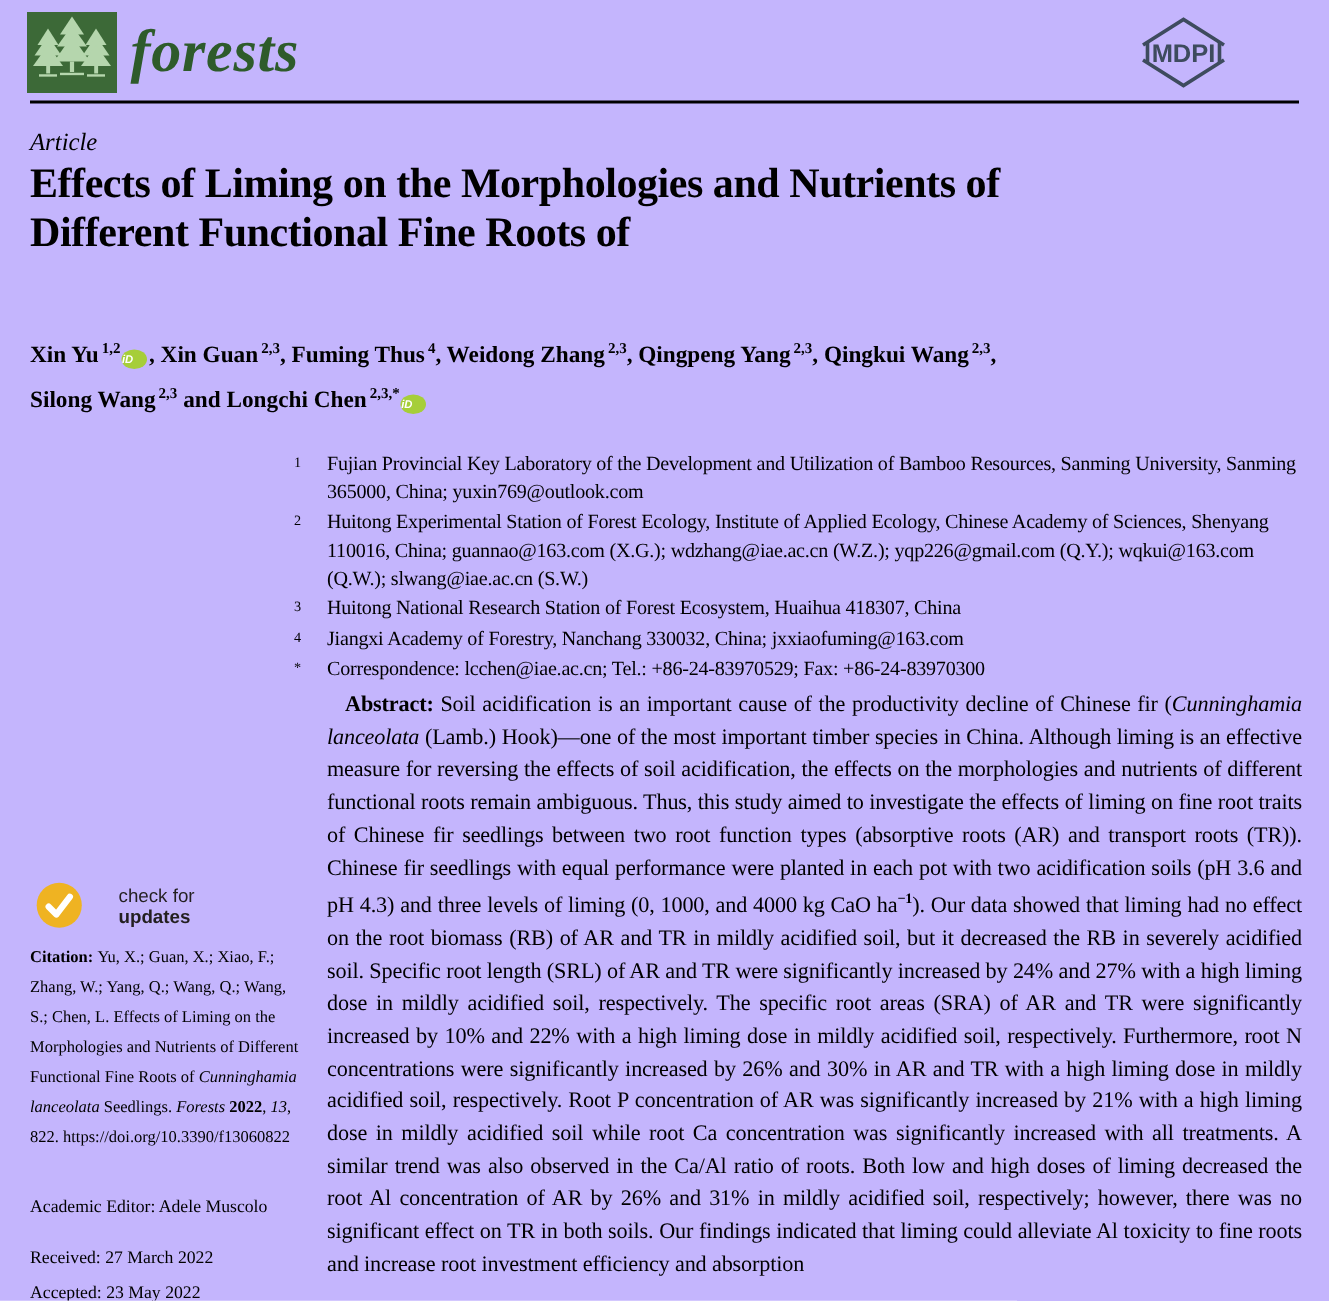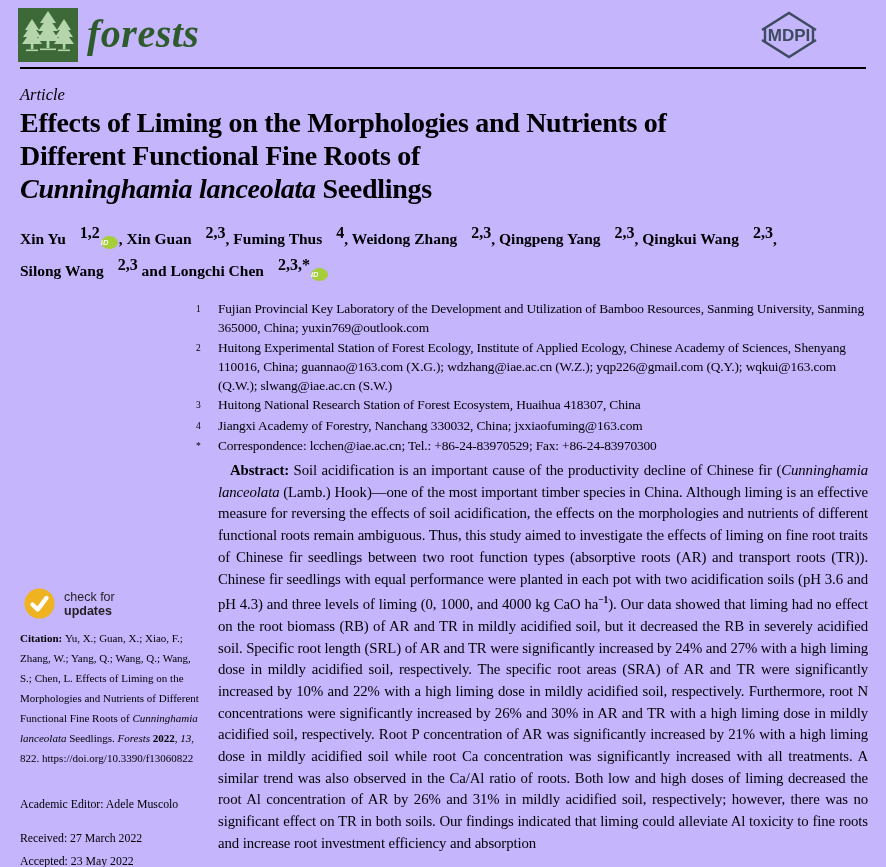--- a/index.html
+++ b/index.html
@@ -18,42 +18,42 @@
   .header-rule { position:absolute; left:20px; top:67px; width:846px; height:2px; background:#000; }
   
   .article-type { position:absolute; left:20px; top:85px; font-size:16.5px; font-style:italic; color:#000; }
   .title {
     position:absolute; left:20px; top:106px; width:820px;
     font-size:28px; font-weight:bold; line-height:33px; letter-spacing:-0.3px; color:#000;
   }
   .title .it { font-style:italic; }
   
   .authors { position:absolute; left:20px; top:220px; width:800px; font-size:15.5px; font-weight:bold; line-height:26px; color:#000; }
-  .authors sup { font-size:16px; margin-left:14px; letter-spacing:0; }
+  .authors sup { font-size:10px; margin-left:2px; letter-spacing:0; }
   .orcid {
     display:inline-block; width:17px; height:13px; border-radius:50%; background:#a6ce39;
     color:#fff; font-family:"Liberation Sans",sans-serif; font-style:italic; font-weight:bold;
     font-size:7.5px; line-height:13px; text-align:left; vertical-align:-1px; margin:0 1px;
   }
   
   .affils { position:absolute; left:196px; top:299px; width:676px; font-size:13.4px; line-height:19.3px; letter-spacing:-0.15px; color:#000; }
   .affil-row { display:flex; }
   .affil-marker { width:22px; flex:0 0 22px; font-size:9.5px; padding-top:1px; text-align:left; }
   .affil-text { flex:1; }
   
   .abstract {
     position:absolute; left:218px; top:460px; width:650px;
     font-size:14.8px; line-height:21.7px; text-align:justify; letter-spacing:-0.1px; color:#000;
   }
   .abstract .b { font-weight:bold;margin-left:12px; }
   .abstract .it { font-style:italic; }
   .abstract sup { font-size:9.5px; font-weight:bold; }
   
   .badge { position:absolute; left:24px; top:588px; width:150px; display:flex; align-items:center; cursor:pointer; }
-  .badge-text { margin-left:9px; font-family:"Liberation Sans",sans-serif; font-size:12.5px; line-height:14px; color:#231f20; }
+  .badge-text { margin-left:24px; font-family:"Liberation Sans",sans-serif; font-size:12.5px; line-height:14px; color:#231f20; }
   .badge-text .b { font-weight:bold; }
   .cite { position:absolute; left:20px; top:628px; width:180px; font-size:11px; line-height:20px; color:#000; }
   .cite .b { font-weight:bold; }
   .cite .it { font-style:italic; }
   .editor { position:absolute; left:20px; top:797px; width:190px; font-size:11.8px; color:#000; }
   .dates  { position:absolute; left:20px; top:827px; width:190px; font-size:11.8px; line-height:23px; color:#000; }
 </style>
 </head>
 <body>
 
@@ -94,21 +94,20 @@
       </g>
       <text x="36" y="33" text-anchor="middle" fill="#3e4b5e" font-family="Liberation Sans, sans-serif" font-size="17" font-weight="bold">MDPI</text>
     </svg>
   </div>
   <div class="header-rule"></div>
 
   <div class="article-type">Article</div>
   <h1 class="title">
     <span style="display:block">Effects of Liming on the Morphologies and Nutrients of</span>
     <span style="display:block">Different Functional Fine Roots of</span>
-    <span style="display:block"><span class="it">Cunninghamia lanceolata</span><span> Seedlings</span></span>
   </h1>
 
   <div class="authors">
     <div>
       <span>Xin Yu</span><sup>1,2</sup><span class="orcid">iD</span><span>, </span><span>Xin Guan</span><sup>2,3</sup><span>, </span><span>Fuming Thus</span><sup>4</sup><span>, </span><span>Weidong Zhang</span><sup>2,3</sup><span>, </span><span>Qingpeng Yang</span><sup>2,3</sup><span>, </span><span>Qingkui Wang</span><sup>2,3</sup><span>,</span>
     </div>
     <div>
       <span>Silong Wang</span><sup>2,3</sup><span> and </span><span>Longchi Chen</span><sup>2,3,*</sup><span class="orcid">iD</span>
     </div>
   </div>

